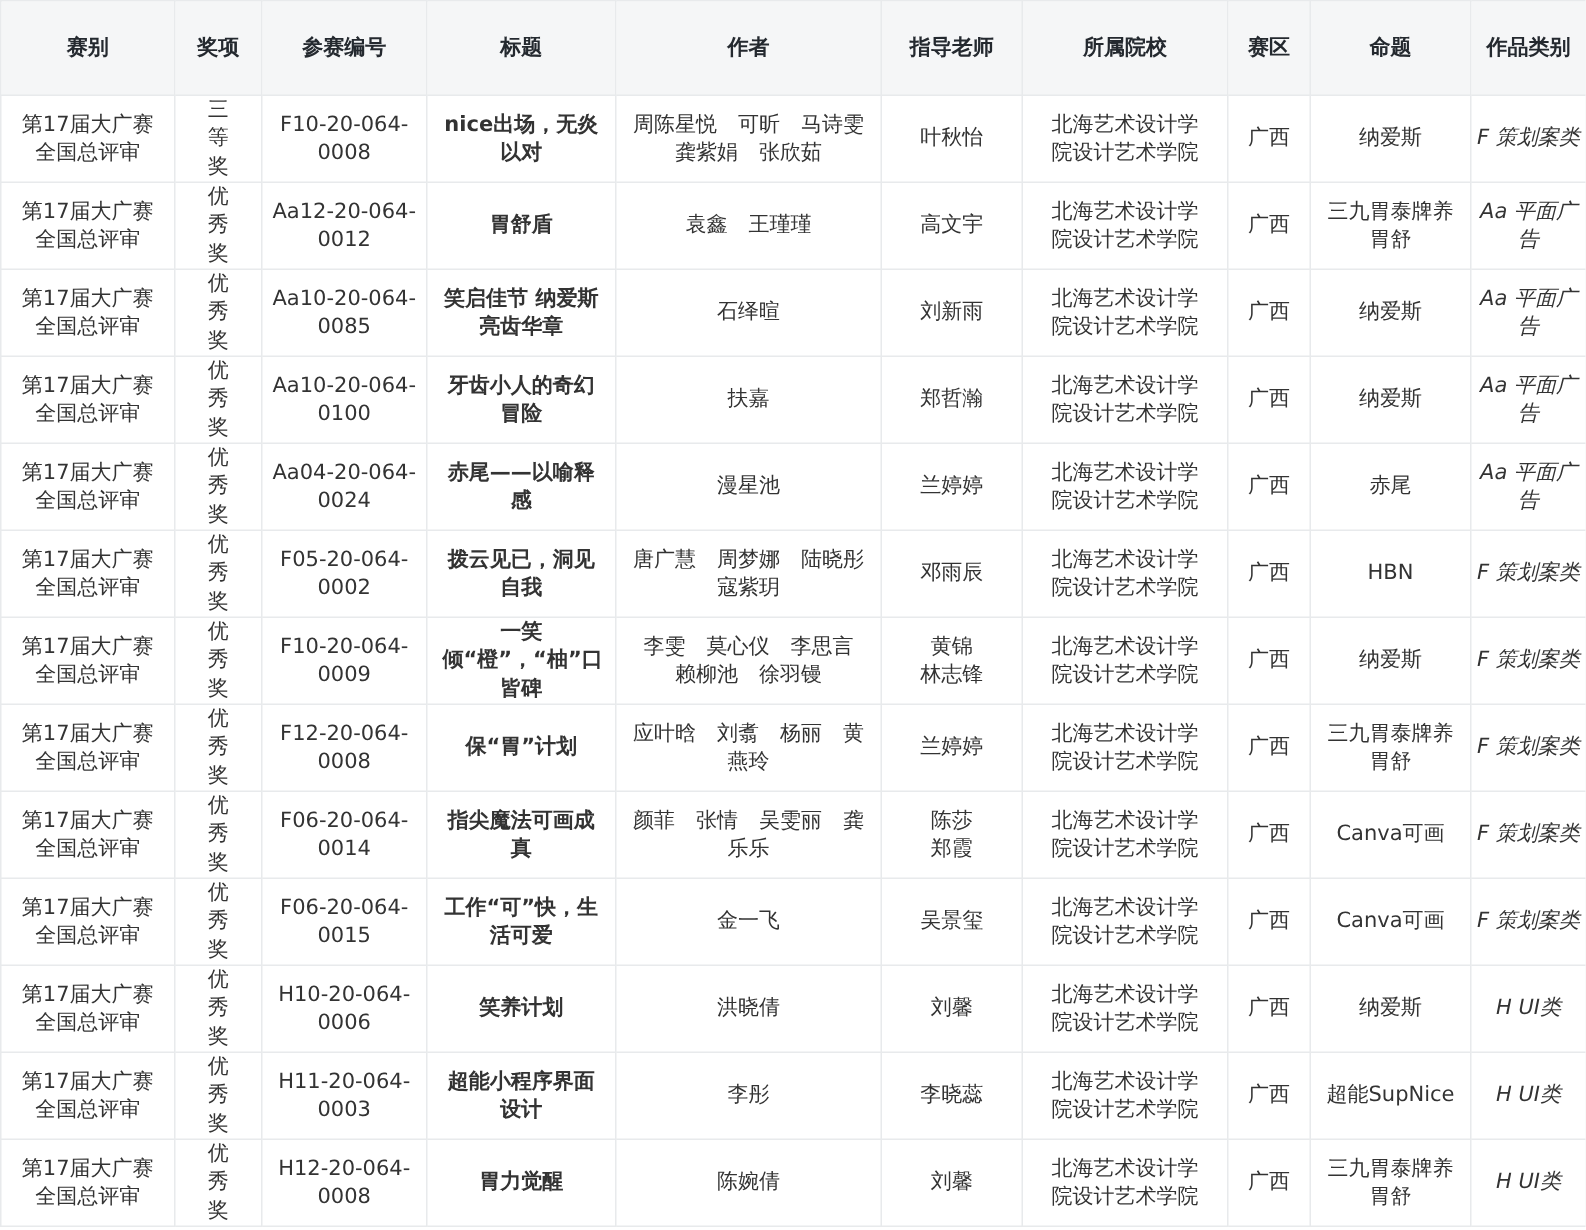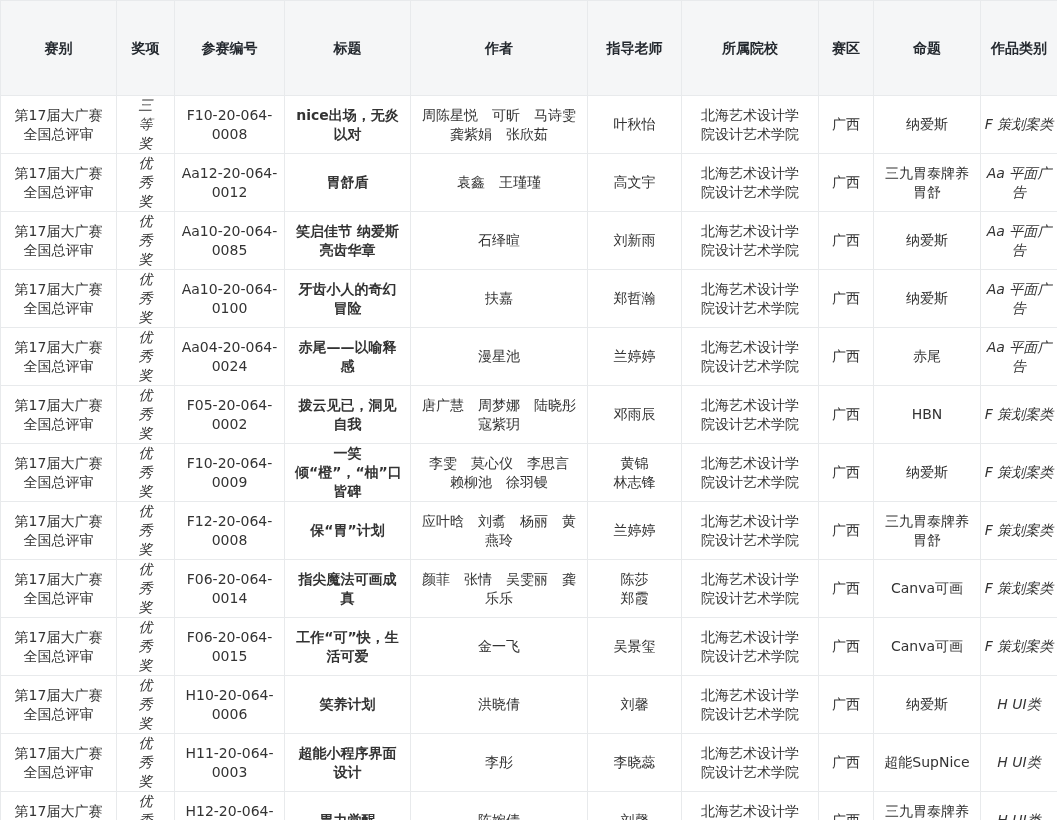--- a/index.html
+++ b/index.html
@@ -6,30 +6,30 @@
   body{font-family:"DejaVu Sans","Liberation Sans",sans-serif;}
   .table-wrap{width:976px;}
   table{border-collapse:collapse;table-layout:fixed;width:1057px;background:#ffffff;}
   th,td{border:1px solid #e8eaec;text-align:center;vertical-align:middle;
         font-size:14px;line-height:19px;color:#333333;overflow:hidden;}
   thead th{height:62px;background:#f5f6f7;font-weight:bold;color:#24292f;padding:0 4px;}
   tbody tr{height:58px;}
   td{padding:0 8px;}
   
   td.col-cat{padding:0 8px;}
-  td.col-award{padding:0 21px;font-style:italic;}      
+  td.col-award{padding:0 21px;}      
   td.col-id{padding:0 0;}
   td.col-title{padding:0 10px;font-weight:bold;}
   td.col-authors{padding:0 8px;}
   td.col-teacher{padding:0 6px;white-space:pre-line;}
   td.col-school{padding:0 16px;}
   td.col-region{padding:0 7px;}     
   td.col-topic{padding:0 10px;}
   td.col-type{padding:0 2px;font-style:italic;}
-  th.col-award,th.col-region{padding:16px 2px;}
+  th.col-award,th.col-region{padding:0 2px;}
 </style>
 </head>
 <body>
 
 <div class="table-wrap">
   <table>
     <colgroup>
         <col style="width: 116px;">
         <col style="width: 58px;">
         <col style="width: 110px;">

